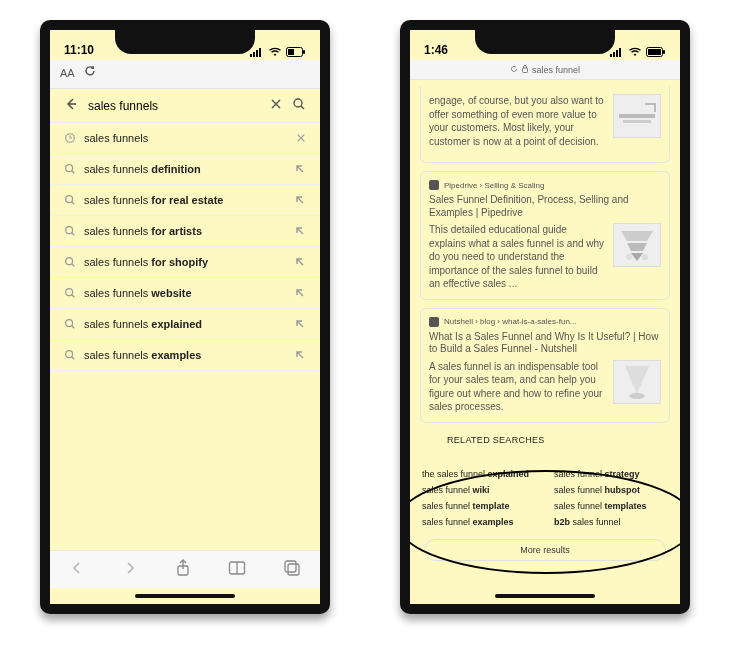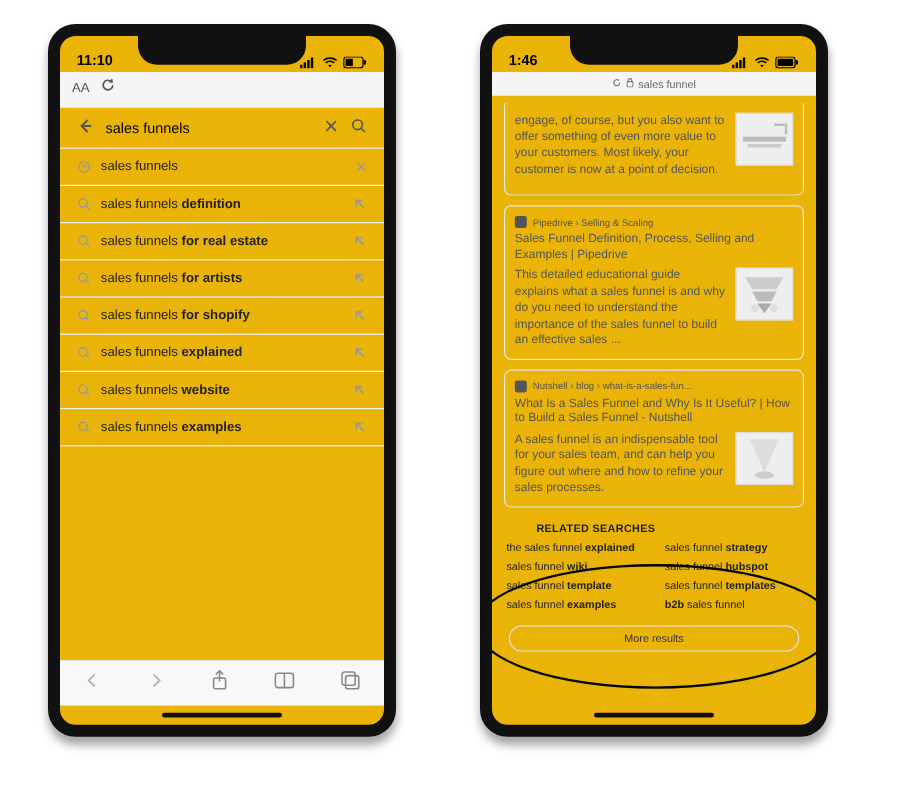--- a/index.html
+++ b/index.html
@@ -14,23 +14,23 @@
     display: flex;
     gap: 70px;
     padding: 20px 40px;
     align-items: flex-start;
   }
   
   .phone {
     width: 290px;
     height: 594px;
     border: 10px solid #111;
-    border-radius: 23px;
+    border-radius: 10px;
     position: relative;
-    background: #eab308;
+    background: #fef9c3;
     box-shadow: 0 6px 8px rgba(0,0,0,0.35);
     overflow: hidden;
   }
   .notch {
     position: absolute;
     top: 0; left: 50%;
     transform: translateX(-50%);
     width: 140px; height: 24px;
     background: #111;
     border-bottom-left-radius: 16px;
@@ -134,21 +134,21 @@
   .card .ttl { color:#555; font-size:10px; margin-bottom:4px; line-height:1.25;}
   .card .body { display:flex; gap:8px; }
   .card .snip { flex:1; color:#555; font-size:10px; line-height:1.35;}
   .thumb {
     width:48px;height:44px; background:#eee; border:1px solid #ddd;
     display:flex;align-items:center;justify-content:center;
   }
   .snip-top { display:flex; gap:8px; }
   .snip-top .snip { margin-bottom:6px;}
   .related { padding:4px 2px 2px; }
-  .related h4 { font-size:9px; font-weight:700; letter-spacing:.3px; color:#222; margin-bottom:6px;padding-left:25px;}
+  .related h4 { font-size:9px; font-weight:400; letter-spacing:.3px; color:#222; margin-bottom:24px;padding-left:25px;}
   .rel-grid {
     display:grid; grid-template-columns:1fr 1fr; column-gap:18px; row-gap:6px;
     font-size:9px; color:#222;
   }
   .rel-grid span b{font-weight:700;}
   .more {
     margin:10px 4px 0;
     border:1px solid #e0e0e0;
     border-radius:16px;
     height:22px;
@@ -303,35 +303,35 @@
             </svg>
           </span>
         </li>
         <li class="sugg">
           <span class="lead">
             <svg width="12" height="12" viewBox="0 0 14 14">
               <circle cx="6" cy="6" r="4" fill="none" stroke="#999" stroke-width="1.4"></circle>
               <path d="M9 9 L12 12" stroke="#999" stroke-width="1.4"></path>
             </svg>
           </span>
+          <span class="label">sales funnels <b>website</b></span>
+          <span class="tail">
+            <svg width="12" height="12" viewBox="0 0 12 12">
+              <path d="M9 9 L3 3 M3 8 V3 H8" fill="none" stroke="#999" stroke-width="1.4"></path>
+            </svg>
+          </span>
+        </li>
+        <li class="sugg">
+          <span class="lead">
+            <svg width="12" height="12" viewBox="0 0 14 14">
+              <circle cx="6" cy="6" r="4" fill="none" stroke="#999" stroke-width="1.4"></circle>
+              <path d="M9 9 L12 12" stroke="#999" stroke-width="1.4"></path>
+            </svg>
+          </span>
           <span class="label">sales funnels <b>explained</b></span>
-          <span class="tail">
-            <svg width="12" height="12" viewBox="0 0 12 12">
-              <path d="M9 9 L3 3 M3 8 V3 H8" fill="none" stroke="#999" stroke-width="1.4"></path>
-            </svg>
-          </span>
-        </li>
-        <li class="sugg">
-          <span class="lead">
-            <svg width="12" height="12" viewBox="0 0 14 14">
-              <circle cx="6" cy="6" r="4" fill="none" stroke="#999" stroke-width="1.4"></circle>
-              <path d="M9 9 L12 12" stroke="#999" stroke-width="1.4"></path>
-            </svg>
-          </span>
-          <span class="label">sales funnels <b>website</b></span>
           <span class="tail">
             <svg width="12" height="12" viewBox="0 0 12 12">
               <path d="M9 9 L3 3 M3 8 V3 H8" fill="none" stroke="#999" stroke-width="1.4"></path>
             </svg>
           </span>
         </li>
         <li class="sugg">
           <span class="lead">
             <svg width="12" height="12" viewBox="0 0 14 14">
               <circle cx="6" cy="6" r="4" fill="none" stroke="#999" stroke-width="1.4"></circle>

